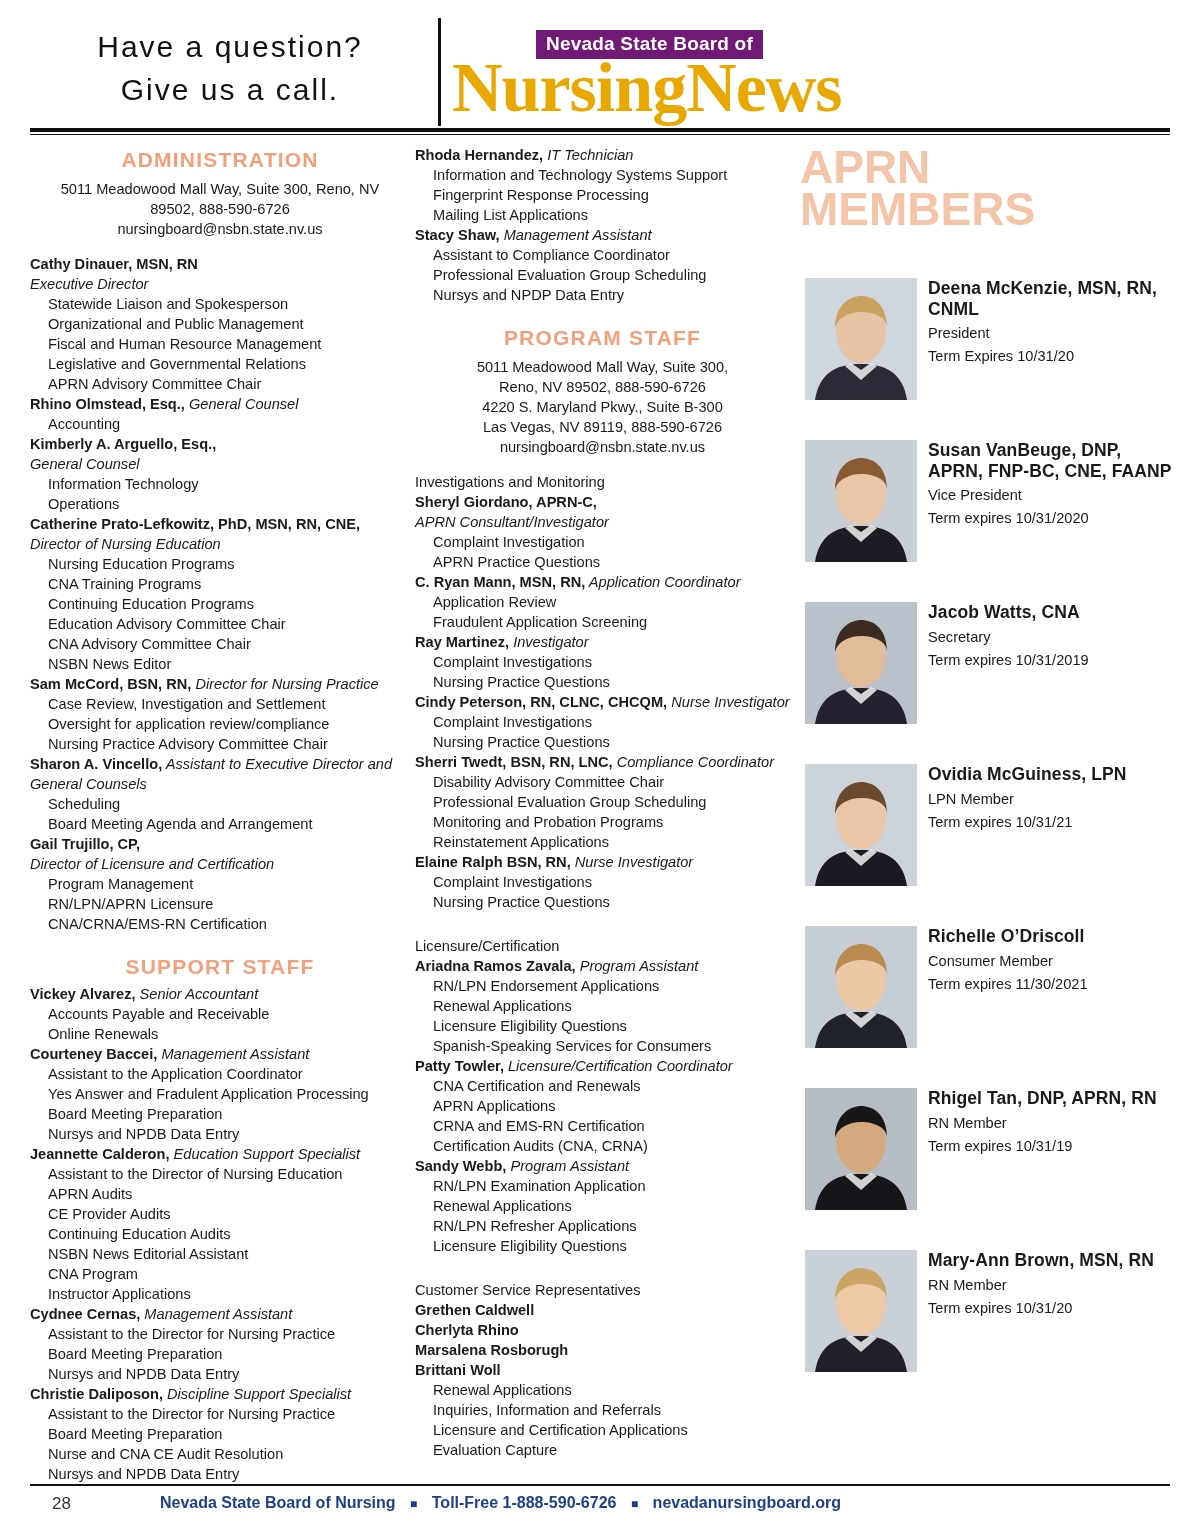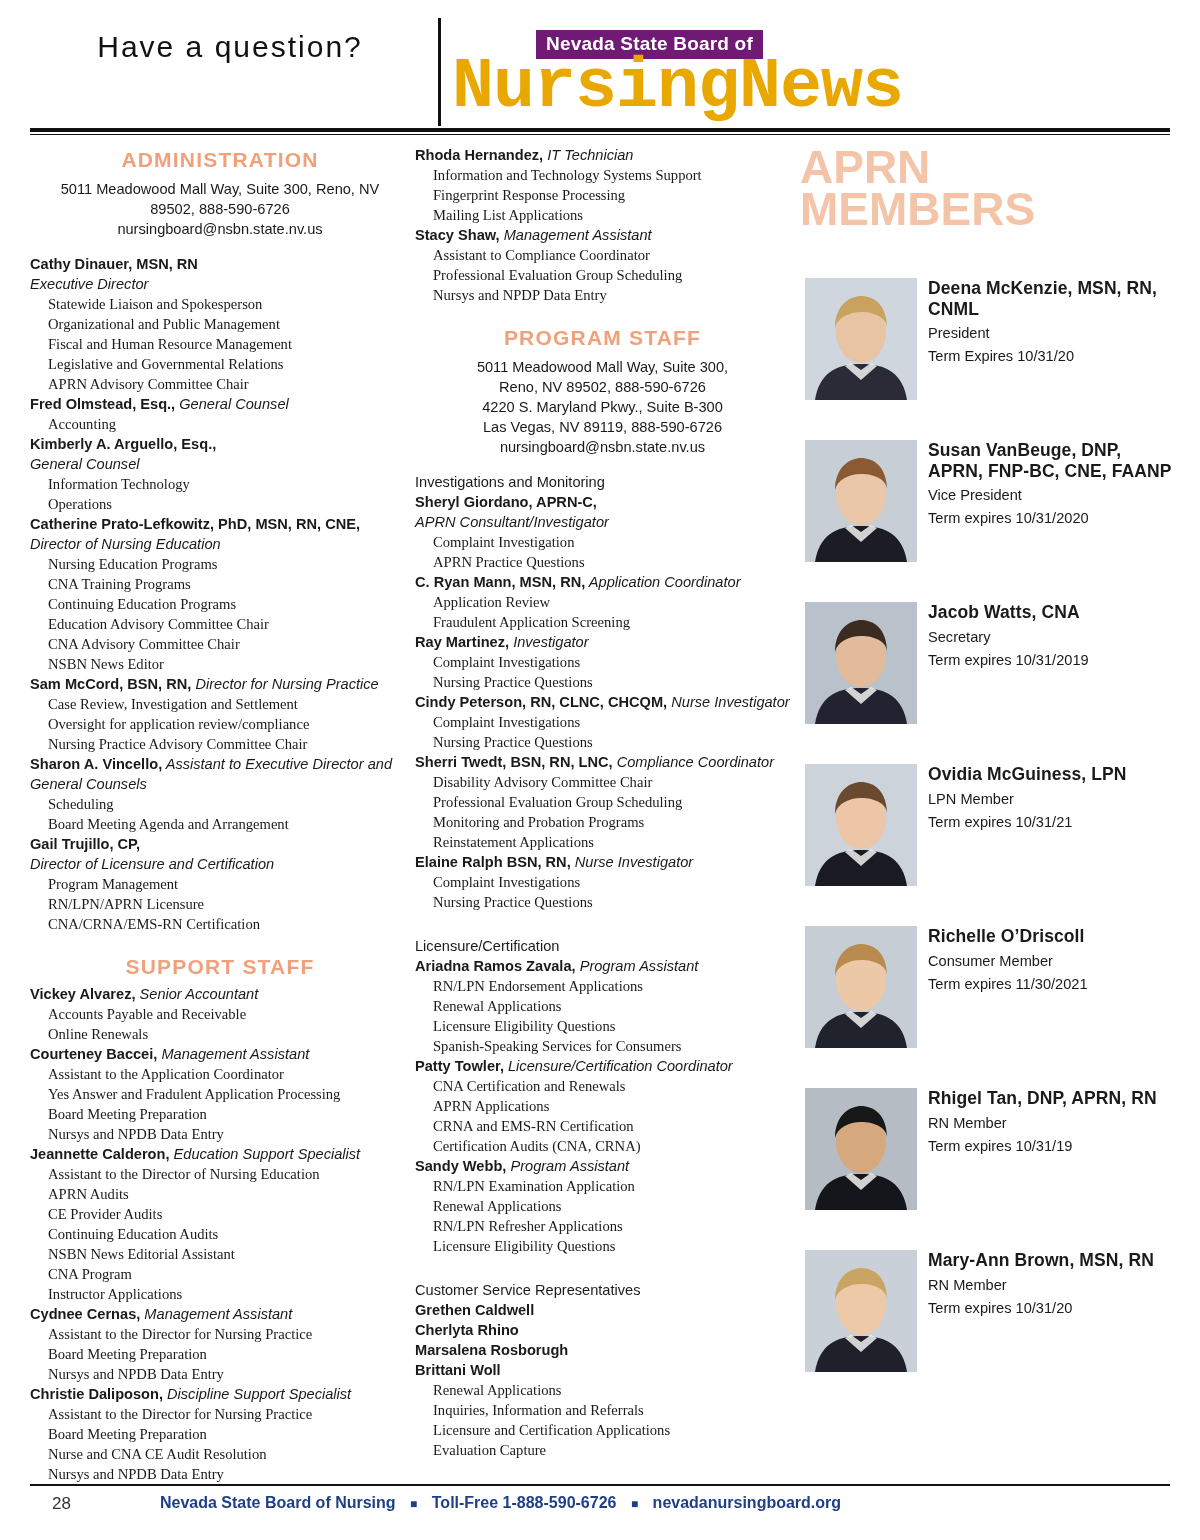--- a/index.html
+++ b/index.html
@@ -62,21 +62,21 @@
     font-family: "Liberation Sans", sans-serif;
   }
   .masthead-main {
     position: absolute;
     left: 0px;
     top: 34px;
     font-size: 66px;
     font-weight: bold;
     letter-spacing: -1px;
     white-space: nowrap;
-    font-family: Liberation Mono, monospace;
+    font-family: Liberation Serif, serif;
   }
   .mast-nursing {
     color: #e8a800;
     font-size: 70px;
   }
   .mast-news {
     color: #e8a800;
     font-size: 70px;
   }
   .header-rule {
@@ -131,21 +131,20 @@
     font-style: italic;
     font-weight: normal;
   }
   .ptitle-block {
     font-style: italic;
   }
   ul.duties {
     list-style: none;
     margin: 0 0 0 0;
     padding: 0 0 0 18px;
-    font-family: Liberation Serif, serif;
   }
   ul.duties li {
     margin: 0;
     padding: 0;
   }
   .plain-head {
     margin-top: 14px;
     margin-bottom: 0px;
   }
   .spacer-sm { height: 10px; }
@@ -250,20 +249,21 @@
   .footer-url {
     font-weight: bold;
   }
 </style>
 </head>
 <body>
 
 <div class="page-header">
   <div class="header-question">
     <div>Have a question?</div>
+    <div>Give us a call.</div>
   </div>
   <div class="header-divider"></div>
   <div class="masthead">
     <div class="masthead-top">Nevada State Board of</div>
     <div class="masthead-main">
       <span class="mast-nursing">Nursing</span><span class="mast-news">News</span>
     </div>
   </div>
   <div class="header-rule"></div>
   <div class="header-rule2"></div>
@@ -281,21 +281,21 @@
         <div><span class="pname">Cathy Dinauer, MSN, RN</span><div class="ptitle-block">Executive Director</div></div>
         <ul class="duties">
           <li>Statewide Liaison and Spokesperson</li>
           <li>Organizational and Public Management</li>
           <li>Fiscal and Human Resource Management</li>
           <li>Legislative and Governmental Relations</li>
           <li>APRN Advisory Committee Chair</li>
         </ul>
       </div>
       <div class="person">
-        <div><span class="pname">Fred Olmstead, Esq.,</span><span class="ptitle"> General Counsel</span></div>
+        <div><span class="pname">Rhino Olmstead, Esq.,</span><span class="ptitle"> General Counsel</span></div>
         <ul class="duties">
           <li>Accounting</li>
         </ul>
       </div>
       <div class="person">
         <div><span class="pname">Kimberly A. Arguello, Esq.,</span><div class="ptitle-block">General Counsel</div></div>
         <ul class="duties">
           <li>Information Technology</li>
           <li>Operations</li>
         </ul>

